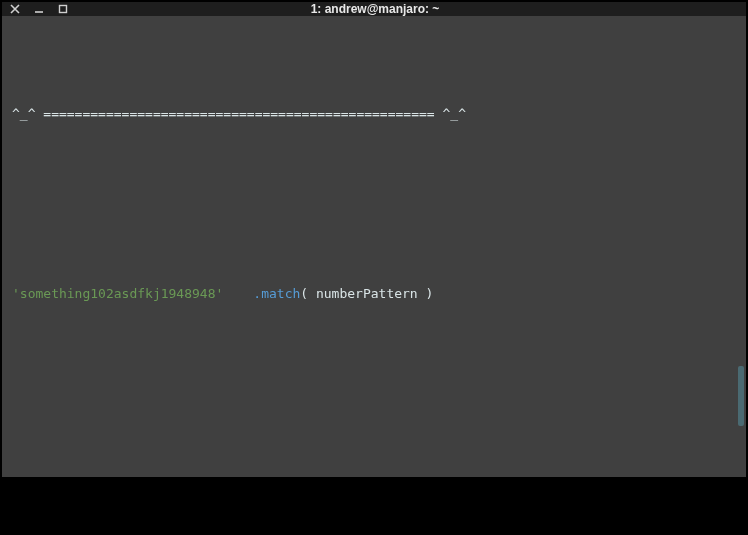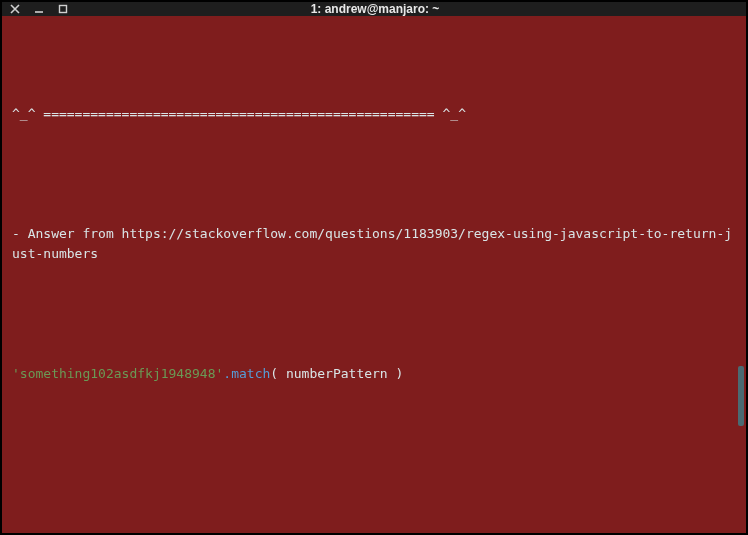--- a/index.html
+++ b/index.html
@@ -6,23 +6,23 @@
   body {
     background: #000;
     font-family: "DejaVu Sans Mono", "Liberation Mono", Consolas, monospace;
     font-size: 13px;
     width: 748px;
     height: 535px;
     overflow: hidden;
   }
   .window {
     width: 744px;
-    height: 531px;
+    height: 475px;
     margin: 2px;
-    background: #7f1d1d;
+    background: #404040;
     display: flex;
     flex-direction: column;
   }
   .titlebar {
     height: 26px;
     background: #1e1e1e;
     color: #d0d0d0;
     display: flex;
     align-items: center;
     padding: 0 6px;
@@ -47,21 +47,21 @@
     top: 350px;
     width: 6px;
     height: 60px;
     background: #4a6a72;
     border-radius: 2px;
   }
   .line { min-height: 20px; }
   .c-keyword { color: #c586c0; }
   .c-regex   { color: #ce9178; }
   .c-green   { color: #6a9955; }
-  .c-method  { color: #569cd6; }
+  .c-method  { color: #569cd6; margin-left: 30px; }
 </style>
 </head>
 <body>
 
 <div class="window">
   <div class="titlebar">
     <div class="tb-controls">
       <span class="tb-icon">
         <svg width="10" height="10" viewBox="0 0 10 10">
             <path d="M1 1 L9 9 M9 1 L1 9" stroke="#d0d0d0" stroke-width="1.6"></path>
@@ -80,21 +80,20 @@
     </div>
     <div class="tb-title">1: andrew@manjaro: ~</div>
     <div style="width:60px"></div>
   </div>
 
   <div class="terminal">
     <div class="scrollbar"></div>
 
     <div class="line"><span>^_^ </span><span>==================================================</span><span> ^_^</span></div>
     <div class="line"></div>
-    <div class="line"><span>- Answer from </span><span>https://stackoverflow.com/questions/1183903/regex-using-javascript-to-return-just-numbers</span></div>
     <div class="line"></div>
     <div class="line"><span class="c-green">'something102asdfkj1948948'</span><span class="c-method">.match</span><span>( numberPattern )</span></div>
     <div class="line"></div>
     
     
     
     
     
     
     

